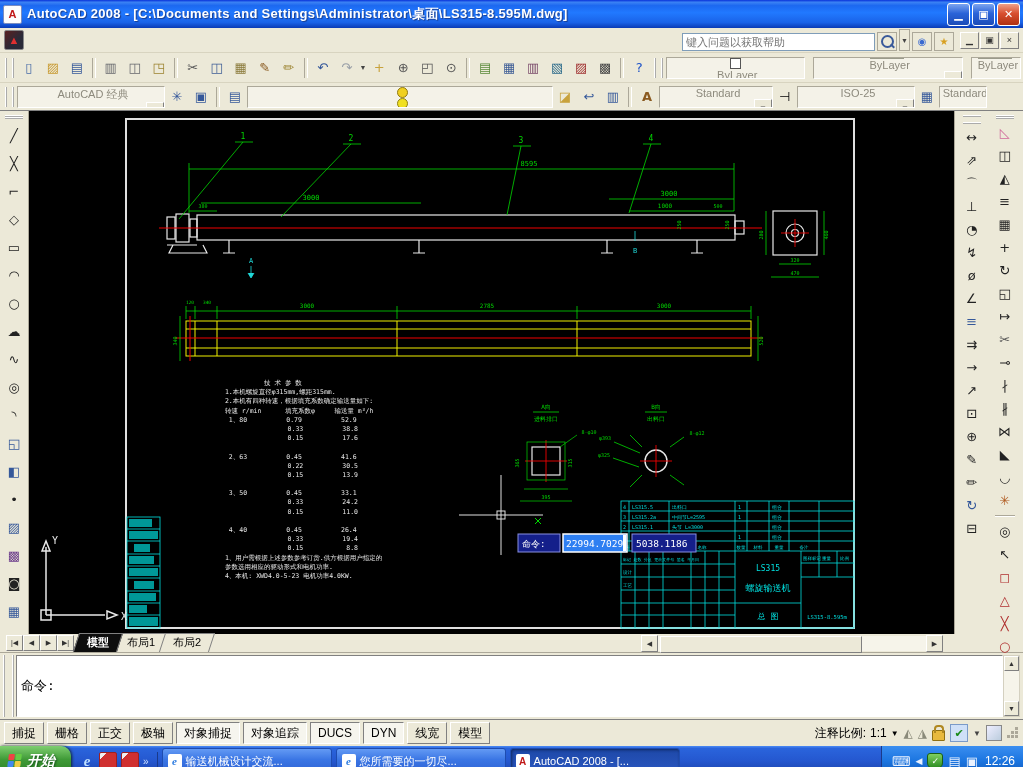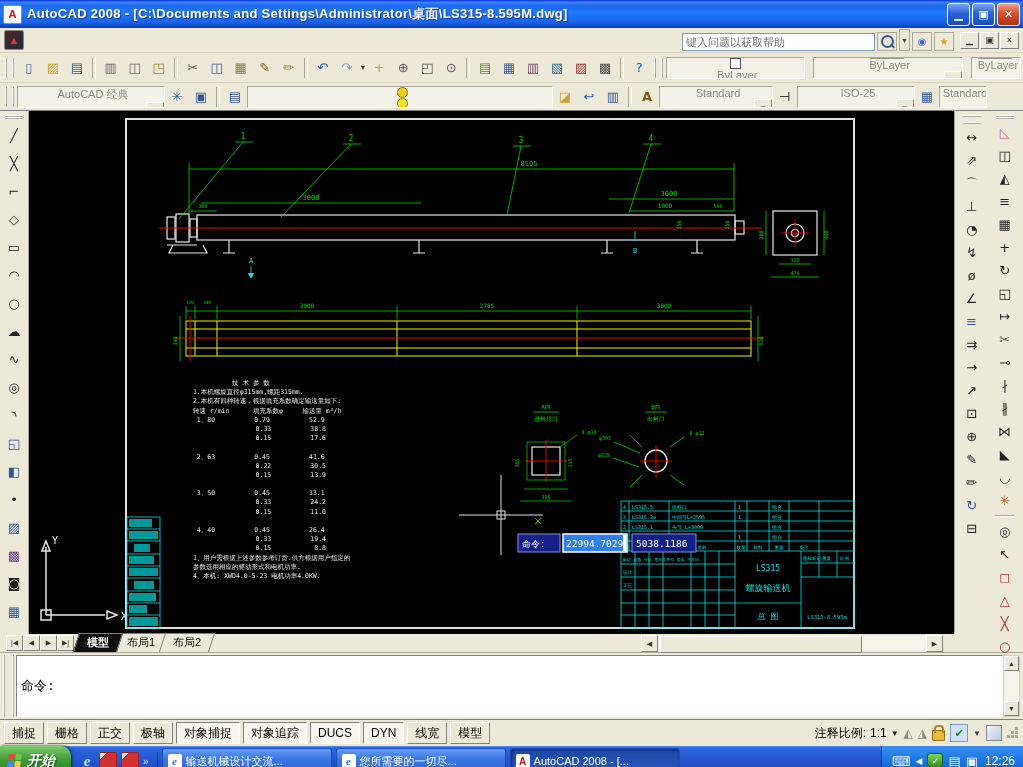--- a/index.html
+++ b/index.html
@@ -65,21 +65,21 @@
   .layer-name{color:#333;margin-left:3px;}
 
   
   .main{height:523px;display:flex;background:#ece9d8;}
   .left-tb{width:28px;display:flex;flex-direction:column;align-items:center;border-right:1px solid #aca899;padding-top:2px;}
   .vgrip{width:18px;height:5px;margin:2px 0;border-top:2px ridge #fff;border-bottom:2px ridge #fff;}
   .vstrip{display:flex;flex-direction:column;align-items:center;}
   .vstrip .tbi{width:22px;height:24px;margin:1px 0;}
   .canvas{width:927px;height:523px;background:#000;position:relative;overflow:hidden;}
   .canvas svg{position:absolute;left:0;top:0;}
-  .notes{position:absolute;left:164px;top:268px;width:265px;color:#e8e8e8;
+  .notes{position:absolute;left:196px;top:268px;width:265px;color:#e8e8e8;
     font-family:"DejaVu Sans Mono",monospace;font-size:6.5px;pointer-events:none;}
   .note-line{white-space:pre;height:9.2px;overflow:hidden;}
   .right-tbs{width:68px;display:flex;border-left:1px solid #aca899;background:#ece9d8;}
   .rcol{width:33px;display:flex;flex-direction:column;align-items:center;padding-top:2px;}
   .rcol .tbi{width:22px;height:21px;margin:0;}
   .hsep{width:20px;height:2px;margin:3px 0;border-top:1px solid #aca899;border-bottom:1px solid #fff;}
 
   svg text{font-family:"DejaVu Sans Mono",monospace;}
 
   

